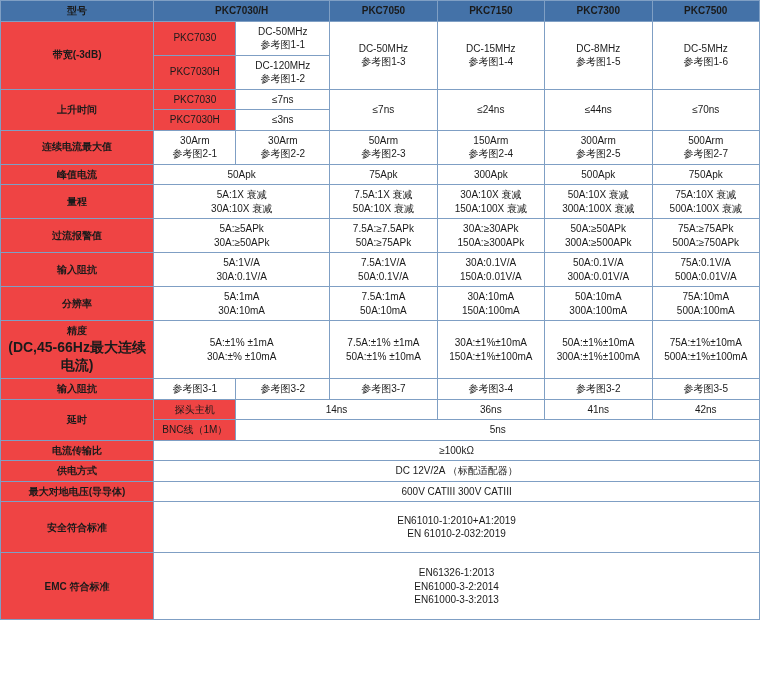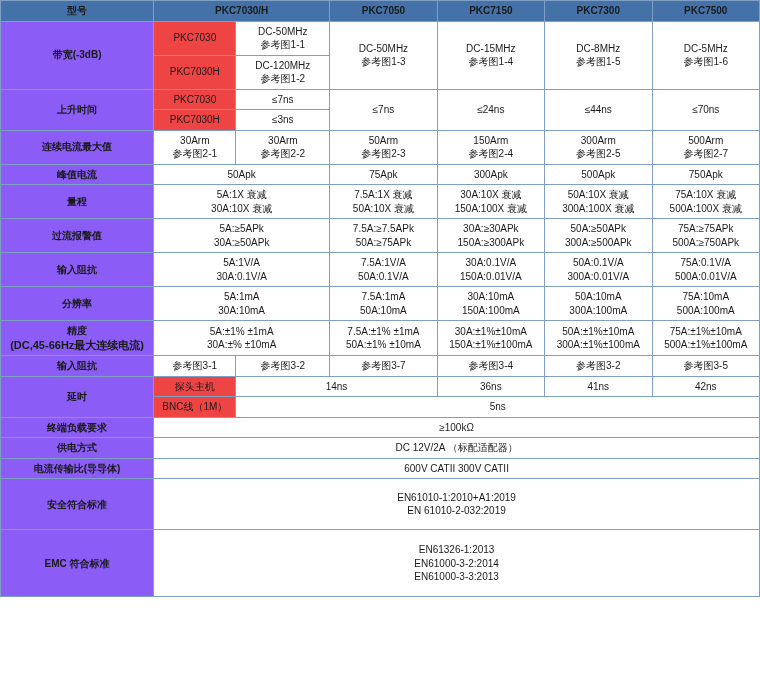--- a/index.html
+++ b/index.html
@@ -29,30 +29,30 @@
     word-break: break-word;
   }
   .hdr {
     background: #4472a8;
     color: #ffffff;
     font-weight: bold;
     font-size: 11px;
     border: 1px solid #3a6396;
   }
   .rowhdr {
-    background: #8b5cf6;
+    background: #ef4444;
     color: #173c64;
     font-weight: bold;
     font-size: 10.5px;
     border: 1px solid #7f9fc4;
     padding: 4px 2px;
   }
   .rowhdr .sub {
     font-weight: bold;
-    font-size: 11px;
+    font-size: 14px;
     display: block;
   }
   .cell {
     background: #ffffff;
   }
   .sub-left {
     background: #ef4444;
   }
   .multi {
     white-space: pre-line;
@@ -238,32 +238,32 @@
       <td class="cell">36ns</td>
       <td class="cell">41ns</td>
       <td class="cell">42ns</td>
     </tr>
     <tr>
       <td class="cell sub-left">BNC线（1M）</td>
       <td class="cell" colspan="5">5ns</td>
     </tr>
 
     <tr>
-      <td class="rowhdr">终端负载要求</td>
+      <td class="rowhdr">电流传输比</td>
       <td class="cell" colspan="6">≥100kΩ</td>
     </tr>
 
     <tr>
       <td class="rowhdr">供电方式</td>
       <td class="cell" colspan="6">DC 12V/2A （标配适配器）</td>
     </tr>
 
     <tr>
-      <td class="rowhdr">电流传输比(导导体)</td>
-      <td class="cell" colspan="6">600V CATII 300V CATII</td>
+      <td class="rowhdr">最大对地电压(导导体)</td>
+      <td class="cell" colspan="6">600V CATIII 300V CATIII</td>
     </tr>
 
     <tr>
       <td class="rowhdr" style="height:44px">安全符合标准</td>
       <td class="cell multi" colspan="6">EN61010-1:2010+A1:2019
 EN 61010-2-032:2019</td>
     </tr>
 
     <tr>
       <td class="rowhdr" style="height:60px">EMC 符合标准</td>

